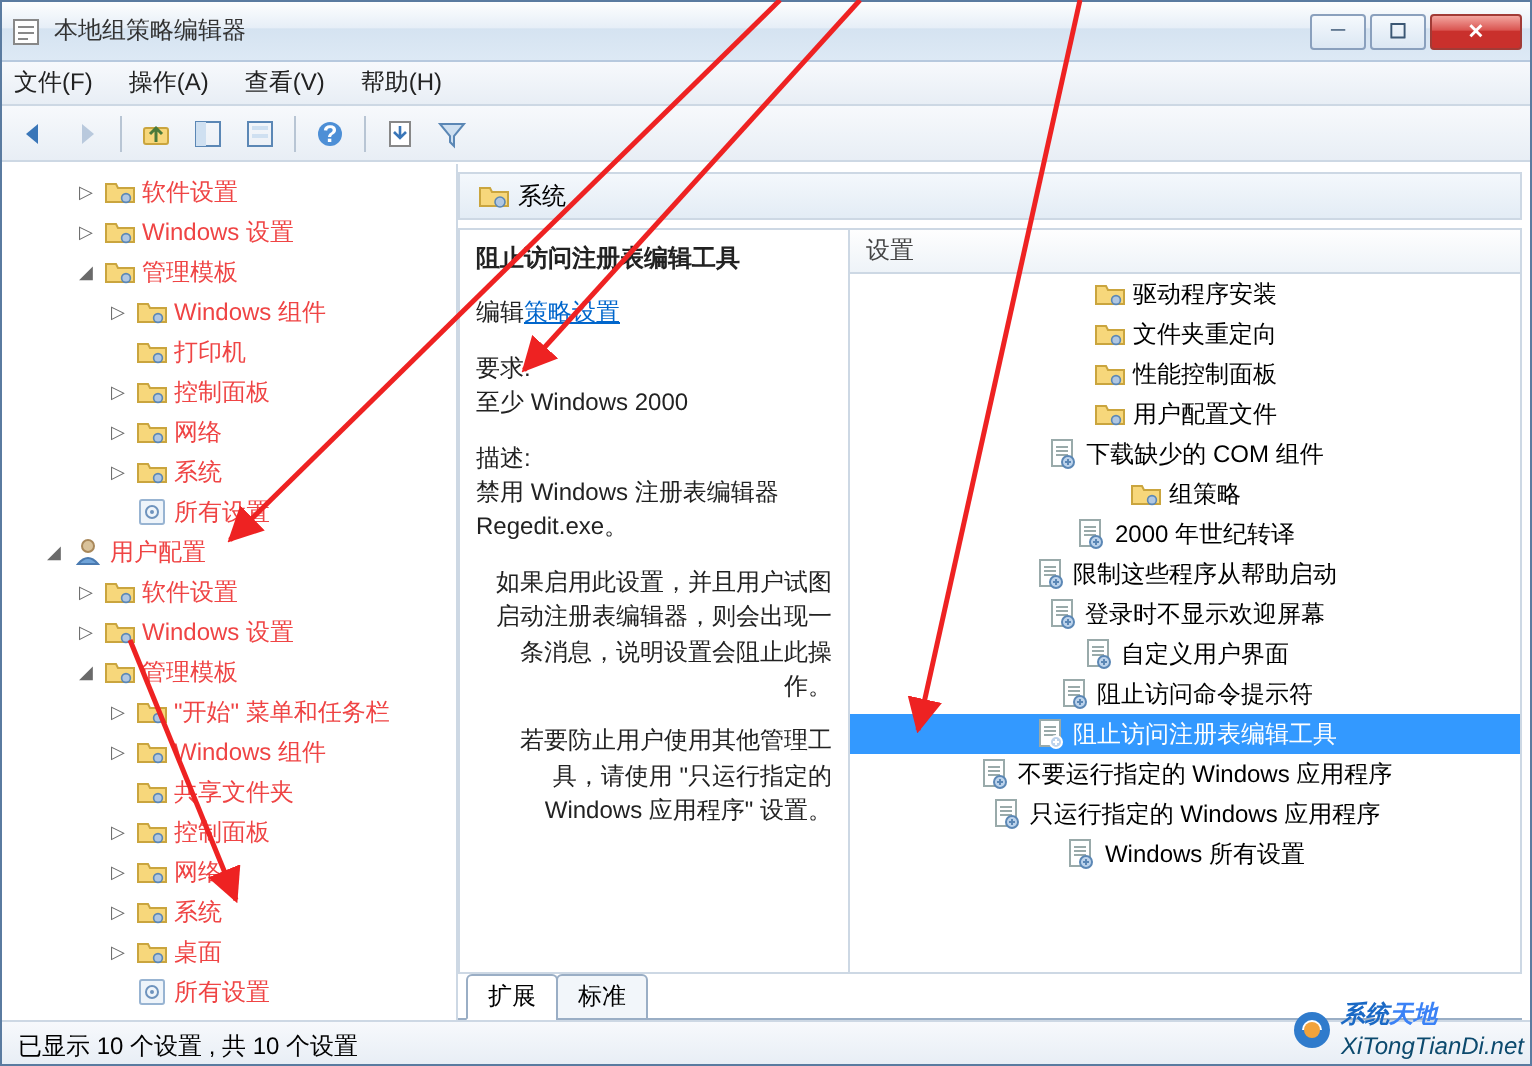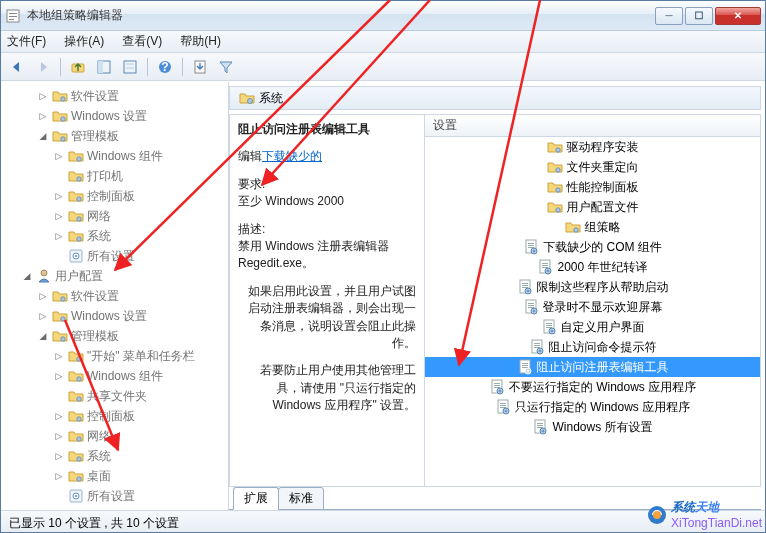--- a/index.html
+++ b/index.html
@@ -25,21 +25,21 @@
 
 .tree-pane { width: 228px; border-right: 1px solid #cdd8e4; padding: 4px 0 4px 4px; overflow: auto; }
 .tree-pane::-webkit-scrollbar { width: 17px; }
 .tree-pane::-webkit-scrollbar-track { background: #f0f0f0; border-left: 1px solid #d9d9d9; }
 .tree-pane::-webkit-scrollbar-thumb { background: #cdcdcd; border: 1px solid #a8a8a8; border-radius: 2px; }
 .tree-pane::-webkit-scrollbar-button { height: 17px; background: #f0f0f0; border: 1px solid #d9d9d9; }
 
 .tree-item { display: flex; align-items: center; height: 20px; padding-left: 2px; white-space: nowrap; }
 .twisty { width: 12px; text-align: center; color: #6a6a6a; font-size: 9px; }
 .node-icon { width: 16px; height: 16px; margin: 0 3px; display: inline-flex; align-items: center; justify-content: center; }
-.tree-item .lbl { color: #737373; }
+.tree-item .lbl { color: #ef4444; }
 
 .right-pane { flex: 1; display: flex; flex-direction: column; min-width: 0; }
 .path-header { height: 24px; background: linear-gradient(#f4f8fc,#e3ecf5); border-bottom: 1px solid #cdd8e4; display: flex; align-items: center; padding: 0 6px; margin: 4px 4px 0 0; border: 1px solid #cdd8e4; }
 .path-header .node-icon { margin-right: 4px; }
 
 .detail-row { flex: 1; display: flex; border: 1px solid #cdd8e4; margin: 4px 4px 0 0; min-height: 0; }
 .info-col { width: 195px; border-right: 1px solid #cdd8e4; padding: 6px 8px; overflow: hidden; }
 .info-col .heading { font-weight: bold; color: #222; margin-bottom: 10px; }
 .info-col .link { color: #0066cc; text-decoration: underline; }
 .info-col p { margin-bottom: 10px; line-height: 1.45; color: #222; }
@@ -59,21 +59,21 @@
 .tabs-row { height: 22px; display: flex; align-items: flex-end; padding-left: 4px; margin-right: 4px; }
 .tab { border: 1px solid #9aaec5; border-top-left-radius: 3px; border-top-right-radius: 3px; padding: 2px 10px; background: #f2f6fa; margin-right: -1px; position: relative; top: 1px; margin-top: 28px; }
 .tab.active { background: #fff; border-bottom: 1px solid #fff; }
 .tabs-line { border-top: 1px solid #9aaec5; height: 1px; margin-right: 4px; }
 
 .statusbar { height: 22px; background: linear-gradient(#f7f9fc,#e8eef5); border-top: 1px solid #cdd8e4; display: flex; align-items: flex-end; padding: 0 8px; }
 
 .watermark { position: absolute; right: 4px; bottom: 3px; display: flex; align-items: center; gap: 4px; font-size: 11px; color: #333; pointer-events: none; }
 .watermark .g1 { color: #1a69c5; font-weight: bold; font-style: italic; }
 .watermark .g2 { color: #3b82f6; font-weight: bold; font-style: italic; }
-.watermark .g3 { color: #8b5cf6; }
+.watermark .g3 { color: #0c4a6e; font-style: italic; }
 
 svg.arrow-overlay { position: absolute; top: 0; left: 0; pointer-events: none; }
 
 
 .svg16 { width: 16px; height: 16px; }
 </style>
 </head>
 <body>
 
 <div class="window">
@@ -377,21 +377,21 @@
               <path d="M1 4 L6 4 L7 6 L15 6 L15 13 L1 13 Z" fill="#f7d77b" stroke="#caa53e"></path>
               <circle cx="11" cy="11" r="2.5" fill="#b0c7e2" stroke="#5b87b5" stroke-width="0.8"></circle>
             </svg>
         </span>
         <span>系统</span>
       </div>
 
       <div class="detail-row">
         <div class="info-col">
           <p class="heading">阻止访问注册表编辑工具</p>
-          <p><span>编辑</span><a href="#" class="link">下载缺少的</a></p>
+          <p><span>编辑</span><a href="#" class="link">策略设置</a></p>
           <p><span>要求:</span><br><span class="sub">至少 Windows 2000</span></p>
           <p><span>描述:</span><br><span class="sub">禁用 Windows 注册表编辑器 Regedit.exe。</span></p>
           <p class="sub">如果启用此设置，并且用户试图启动注册表编辑器，则会出现一条消息，说明设置会阻止此操作。</p>
           <p class="sub">若要防止用户使用其他管理工具，请使用 "只运行指定的 Windows 应用程序" 设置。</p>
         </div>
 
         <div class="list-col">
           <div class="list-header">设置</div>
           <div class="list-body" id="list-body">
               <div class="list-row">
@@ -426,38 +426,38 @@
                   <svg class="svg16" viewBox="0 0 16 16">
                     <path d="M1 4 L6 4 L7 6 L15 6 L15 13 L1 13 Z" fill="#f7d77b" stroke="#caa53e"></path>
                     <circle cx="11" cy="11" r="2.2" fill="#b0c7e2" stroke="#5b87b5" stroke-width="0.8"></circle>
                   </svg>
                 </span>
                 <span>用户配置文件</span>
               </div>
               <div class="list-row">
                 <span class="row-icon">
                   <svg class="svg16" viewBox="0 0 16 16">
+                    <rect x="3" y="1" width="10" height="13" fill="#fff" stroke="#9aa"></rect>
+                    <rect x="5" y="4" width="6" height="1" fill="#9aa"></rect>
+                    <rect x="5" y="6" width="6" height="1" fill="#9aa"></rect>
+                    <rect x="5" y="8" width="6" height="1" fill="#9aa"></rect>
+                    <circle cx="11" cy="12" r="3" fill="#bcd3ec" stroke="#5b87b5"></circle>
+                    <path d="M9.5 12 L12.5 12 M11 10.5 L11 13.5" stroke="#5b87b5" stroke-width="1"></path>
+                  </svg>
+                </span>
+                <span>下载缺少的 COM 组件</span>
+              </div>
+              <div class="list-row">
+                <span class="row-icon">
+                  <svg class="svg16" viewBox="0 0 16 16">
                     <path d="M1 4 L6 4 L7 6 L15 6 L15 13 L1 13 Z" fill="#f7d77b" stroke="#caa53e"></path>
                     <circle cx="11" cy="11" r="2.2" fill="#b0c7e2" stroke="#5b87b5" stroke-width="0.8"></circle>
                   </svg>
                 </span>
                 <span>组策略</span>
-              </div>
-              <div class="list-row">
-                <span class="row-icon">
-                  <svg class="svg16" viewBox="0 0 16 16">
-                    <rect x="3" y="1" width="10" height="13" fill="#fff" stroke="#9aa"></rect>
-                    <rect x="5" y="4" width="6" height="1" fill="#9aa"></rect>
-                    <rect x="5" y="6" width="6" height="1" fill="#9aa"></rect>
-                    <rect x="5" y="8" width="6" height="1" fill="#9aa"></rect>
-                    <circle cx="11" cy="12" r="3" fill="#bcd3ec" stroke="#5b87b5"></circle>
-                    <path d="M9.5 12 L12.5 12 M11 10.5 L11 13.5" stroke="#5b87b5" stroke-width="1"></path>
-                  </svg>
-                </span>
-                <span>下载缺少的 COM 组件</span>
               </div>
               <div class="list-row">
                 <span class="row-icon">
                   <svg class="svg16" viewBox="0 0 16 16">
                     <rect x="3" y="1" width="10" height="13" fill="#fff" stroke="#9aa"></rect>
                     <rect x="5" y="4" width="6" height="1" fill="#9aa"></rect>
                     <rect x="5" y="6" width="6" height="1" fill="#9aa"></rect>
                     <rect x="5" y="8" width="6" height="1" fill="#9aa"></rect>
                     <circle cx="11" cy="12" r="3" fill="#bcd3ec" stroke="#5b87b5"></circle>
                     <path d="M9.5 12 L12.5 12 M11 10.5 L11 13.5" stroke="#5b87b5" stroke-width="1"></path>

